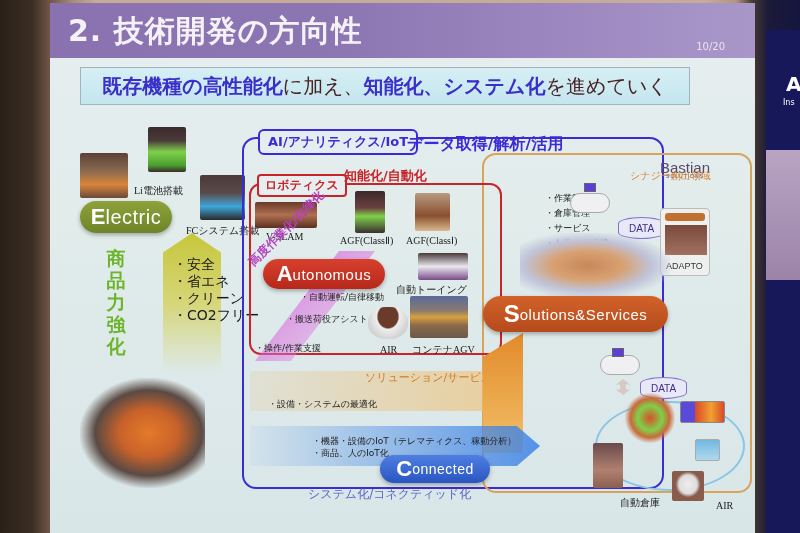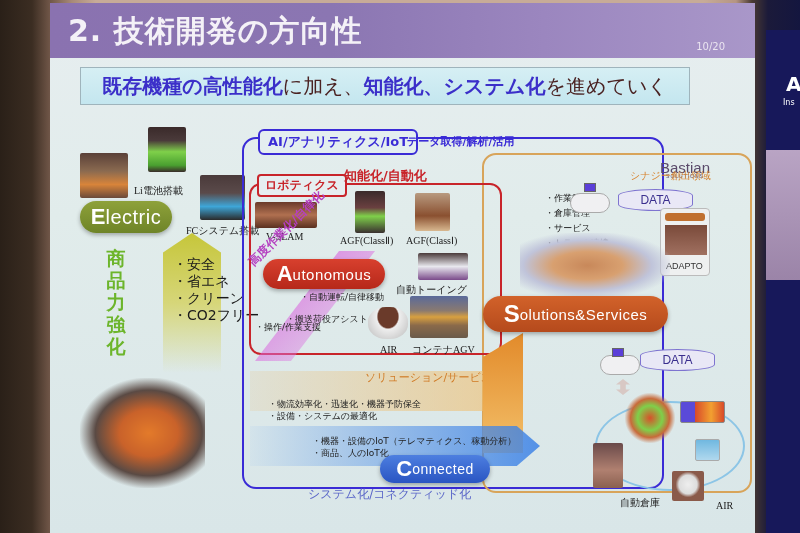--- a/index.html
+++ b/index.html
@@ -45,21 +45,21 @@
   .electric .big { font-size: 22px; } .electric .rest { font-size: 20px; }
   .shohin { position: absolute; left: 56px; top: 244px; width: 20px; color: #6cb52b; font-size: 19px; font-weight: bold; line-height: 22px; text-align: center; }
   .arrow-up {
     position: absolute; left: 113px; top: 230px; width: 58px; height: 140px;
     background: linear-gradient(180deg, #c6c63a 0%, #d6d679 50%, rgba(220,225,200,0) 100%);
     clip-path: polygon(50% 0, 100% 14%, 100% 100%, 0 100%, 0 14%);
   }
   .bullets-left { position: absolute; left: 123px; top: 253px; font-size: 14px; line-height: 17px; color: #1a1a1a; }
   .blue-frame { position: absolute; left: 192px; top: 134px; width: 422px; height: 352px; border: 2px solid #3a2bd6; border-radius: 14px; }
   .ai-tag { position: absolute; left: 208px; top: 126px; padding: 2px 8px; border: 2px solid #3a2bd6; border-radius: 6px; background: #e4eef0; color: #3a2bd6; font-weight: bold; font-size: 13px; }
-  .data-text { position: absolute; left: 357px; top: 131px; color: #3a2bd6; font-weight: bold; font-size: 11px; }
+  .data-text { position: absolute; left: 357px; top: 131px; color: #3a2bd6; font-weight: bold; font-size: 16px; }
   .vanderlande { position: absolute; left: 510px; top: 131px; color: #7a2412; font-size: 13px; font-weight: bold; font-style: italic; font-family: "Liberation Sans", sans-serif; border-bottom: 2px solid #c7621e; letter-spacing: 0.5px; }
   .bastian { position: absolute; left: 610px; top: 129px; color: #5a4a6a; font-size: 15px; font-family: Liberation Sans, sans-serif; margin-top: 27px; }
   .bastian small { display: block; font-size: 5px; letter-spacing: 1px; margin-top: -3px; text-align: center; }
   .red-frame { position: absolute; left: 199px; top: 180px; width: 253px; height: 172px; border: 2px solid #c8242a; border-radius: 12px; }
   .robo-tag { position: absolute; left: 207px; top: 171px; padding: 1px 6px; border: 2px solid #c8242a; border-radius: 4px; background: #e6eef0; color: #c8242a; font-weight: bold; font-size: 12px; }
   .chino-text { position: absolute; left: 294px; top: 164px; color: #c8242a; font-weight: bold; font-size: 13px; }
   .autonomous { left: 213px; top: 256px; width: 122px; height: 30px; background: linear-gradient(180deg,#d8402e,#b6281a); }
   .autonomous .big { font-size: 22px; } .autonomous .rest { font-size: 15px; }
   .purple-band { position: absolute; left: 205px; top: 248px; width: 120px; height: 110px; background: linear-gradient(135deg, rgba(215,90,220,0.85), rgba(230,180,235,0.2)); clip-path: polygon(70% 0, 100% 0, 30% 100%, 0 100%); }
   .diag-text { position: absolute; left: 195px; top: 255px; color: #b53fc1; font-weight: bold; font-size: 12px; transform: rotate(-45deg); transform-origin: left top; white-space: nowrap; }
@@ -70,21 +70,21 @@
   .solutions { left: 433px; top: 293px; width: 185px; height: 36px; background: linear-gradient(180deg,#d2622a,#b54a1c); border-radius: 20px; }
   .solutions .big { font-size: 24px; } .solutions .rest { font-size: 15px; }
   .sol-band { position: absolute; left: 200px; top: 368px; width: 240px; height: 40px; background: linear-gradient(90deg, rgba(230,200,150,0.25), rgba(240,190,110,0.6)); }
   .sol-label { position: absolute; left: 315px; top: 367px; color: #d07a24; font-size: 11px; }
   .orange-arrow { position: absolute; left: 433px; top: 330px; width: 40px; height: 120px; background: linear-gradient(180deg,#e28a2a,#f3c06a); clip-path: polygon(0 20%, 100% 0, 100% 100%, 0 100%); }
   .mid-bullets { position: absolute; left: 218px; top: 395px; font-size: 9px; line-height: 12px; color: #222; }
   .blue-band { position: absolute; left: 200px; top: 423px; width: 290px; height: 40px; background: linear-gradient(90deg, rgba(180,210,240,0.2), rgba(60,130,230,0.85)); clip-path: polygon(0 0, 92% 0, 100% 50%, 92% 100%, 0 100%); }
   .connected { left: 330px; top: 452px; width: 110px; height: 28px; background: linear-gradient(180deg,#4d7fe0,#2a55c2); }
   .connected .big { font-size: 22px; } .connected .rest { font-size: 14px; }
   .system-text { position: absolute; left: 258px; top: 483px; color: #5a66c8; font-size: 12px; text-align: center; }
-  .data-cyl { position: absolute; width: 75px; height: 22px; border: 1.5px solid #7e74d0; border-radius: 50% / 30%; background: #e9e8f6; color: #3a2e8e; font-size: 12px; font-family: "Liberation Sans", sans-serif; display: flex; align-items: center; justify-content: center; }
+  .data-cyl { position: absolute; width: 47px; height: 22px; border: 1.5px solid #7e74d0; border-radius: 50% / 30%; background: #e9e8f6; color: #3a2e8e; font-size: 10px; font-family: "Liberation Sans", sans-serif; display: flex; align-items: center; justify-content: center; margin-top: 28px; }
   .cloud { position: absolute; width: 40px; height: 20px; background: #f0f0f2; border: 1px solid #aaa; border-radius: 12px; }
   .monitor { position: absolute; width: 12px; height: 9px; background: #5b3fd8; border: 1px solid #666; }
   .adapto { position: absolute; left: 610px; top: 205px; width: 50px; height: 68px; border: 1px solid #bbb; border-radius: 4px; background: #eef0f0; }
   .circle { position: absolute; left: 545px; top: 398px; width: 150px; height: 90px; border: 2px solid #8cc5e6; border-radius: 50%; }
 </style>
 </head>
 <body>
 
 <div class="bg-right">
   <span class="txt1">A</span>
@@ -159,35 +159,34 @@
   <div class="purple-band"></div>
   <span class="diag-text">高度作業化/自律化</span>
 
   <div class="pill autonomous">
     <span class="big">A</span>
       <span class="rest">utonomous</span>
   </div>
 
   <span class="auto-bullets" style="left:250px;top:288px;">・自動運転/自律移動</span>
   <span class="auto-bullets" style="left:236px;top:310px;">・搬送荷役アシスト</span>
-  <span class="auto-bullets" style="left:205px;top:318px;">・操作/作業支援</span>
+  <span class="auto-bullets" style="left:205px;top:339px;">・操作/作業支援</span>
 
   <div class="photo" style="left:368px;top:250px;width:50px;height:27px;background:linear-gradient(180deg,#4a3a3a,#e8e8ee 50%,#7a4a8a);"></div>
   <span class="lbl" style="left:346px;top:280px;">自動トーイング</span>
   <div class="photo" style="left:318px;top:304px;width:40px;height:32px;background:radial-gradient(ellipse at 50% 30%,#6a3a2a 0%,#6a3a2a 35%,#eeeeee 40%,#cccccc 80%,#5a2a6a 100%);border-radius:45%;"></div>
   <span class="lbl" style="left:330px;top:341px;">AIR</span>
   <div class="photo" style="left:360px;top:293px;width:58px;height:42px;background:linear-gradient(180deg,#5a6a9a 0%,#8a7a70 35%,#d8a040 50%,#8a6a4a 70%,#6a5a4a 100%);"></div>
   <span class="lbl" style="left:362px;top:340px;">コンテナAGV</span>
 
   <div class="sol-band"></div>
   <span class="sol-label">ソリューション/サービス</span>
   <div class="orange-arrow"></div>
 
   <div class="mid-bullets">
-    <div>・物流効率化・迅速化・機器予防保全</div>
     <div>・設備・システムの最適化</div>
   </div>
 
   <div class="blue-band"></div>
   <div class="mid-bullets" style="top:432px;margin-left:44px;">
     <div>・機器・設備のIoT（テレマティクス、稼動分析）</div>
     <div>・商品、人のIoT化</div>
   </div>
 
   <div class="pill connected">

